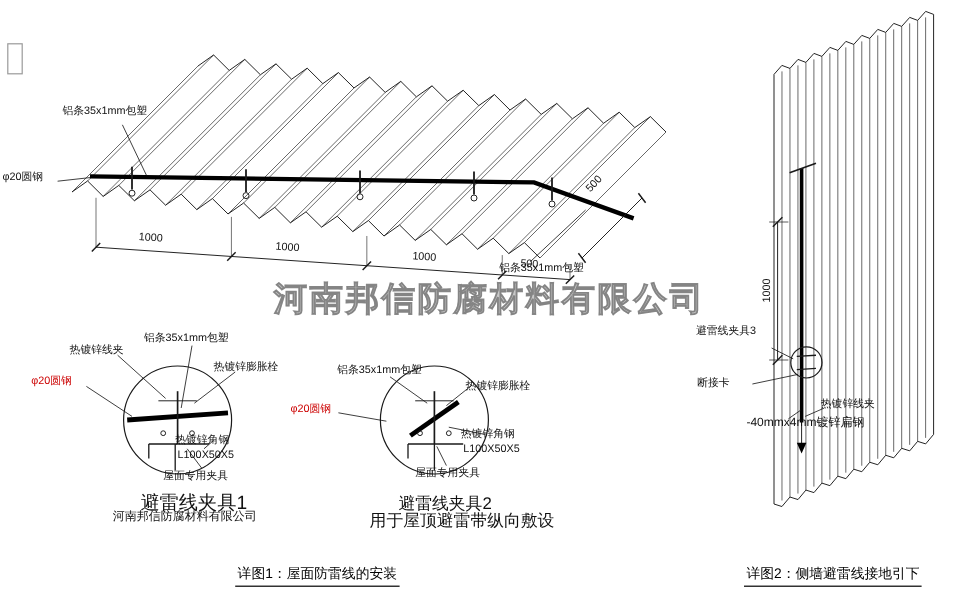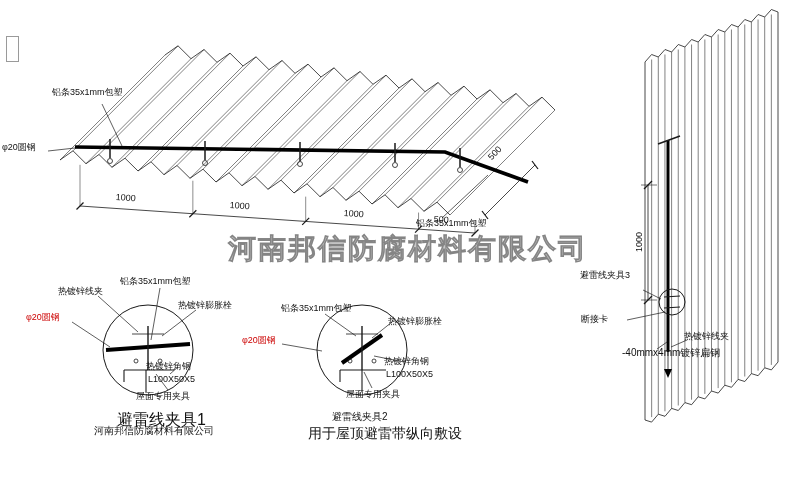--- a/index.html
+++ b/index.html
@@ -185,23 +185,25 @@
   <div class="lbl" style="left:136px;top:391px">屋面专用夹具</div>
   <div class="lbl" style="left:117px;top:411px;font-size:16px">避雷线夹具1</div>
   <div class="lbl" style="left:94px;top:425px;font-size:10px">河南邦信防腐材料有限公司</div>
 
   <div class="lbl" style="left:281px;top:303px">铝条35x1mm包塑</div>
   <div class="lbl" style="left:388px;top:316px">热镀锌膨胀栓</div>
   <div class="lbl red" style="left:242px;top:335px">φ20圆钢</div>
   <div class="lbl" style="left:384px;top:356px">热镀锌角钢</div>
   <div class="lbl" style="left:386px;top:369px">L100X50X5</div>
   <div class="lbl" style="left:346px;top:389px">屋面专用夹具</div>
-  <div class="lbl" style="left:332px;top:411px;font-size:10px">避雷线夹具2</div>
+  <div class="lbl" style="left:332px;top:411px;font-size:14px">避雷线夹具2</div>
   <div class="lbl" style="left:308px;top:425px;font-size:14px">用于屋顶避雷带纵向敷设</div>
 
   <div class="lbl" style="left:634px;top:252px;transform:rotate(-90deg);transform-origin:left top">1000</div>
   <div class="lbl" style="left:580px;top:270px">避雷线夹具3</div>
   <div class="lbl" style="left:581px;top:314px">断接卡</div>
   <div class="lbl" style="left:684px;top:331px">热镀锌线夹</div>
   <div class="lbl" style="left:622px;top:347px;font-size:10px">-40mmx4mm镀锌扁钢</div>
 
+  <div class="caption" style="left:196px;top:471px">详图1：屋面防雷线的安装</div>
+  <div class="caption" style="left:620px;top:471px">详图2：侧墙避雷线接地引下</div>
 
 </div>
 
 </body></html>

